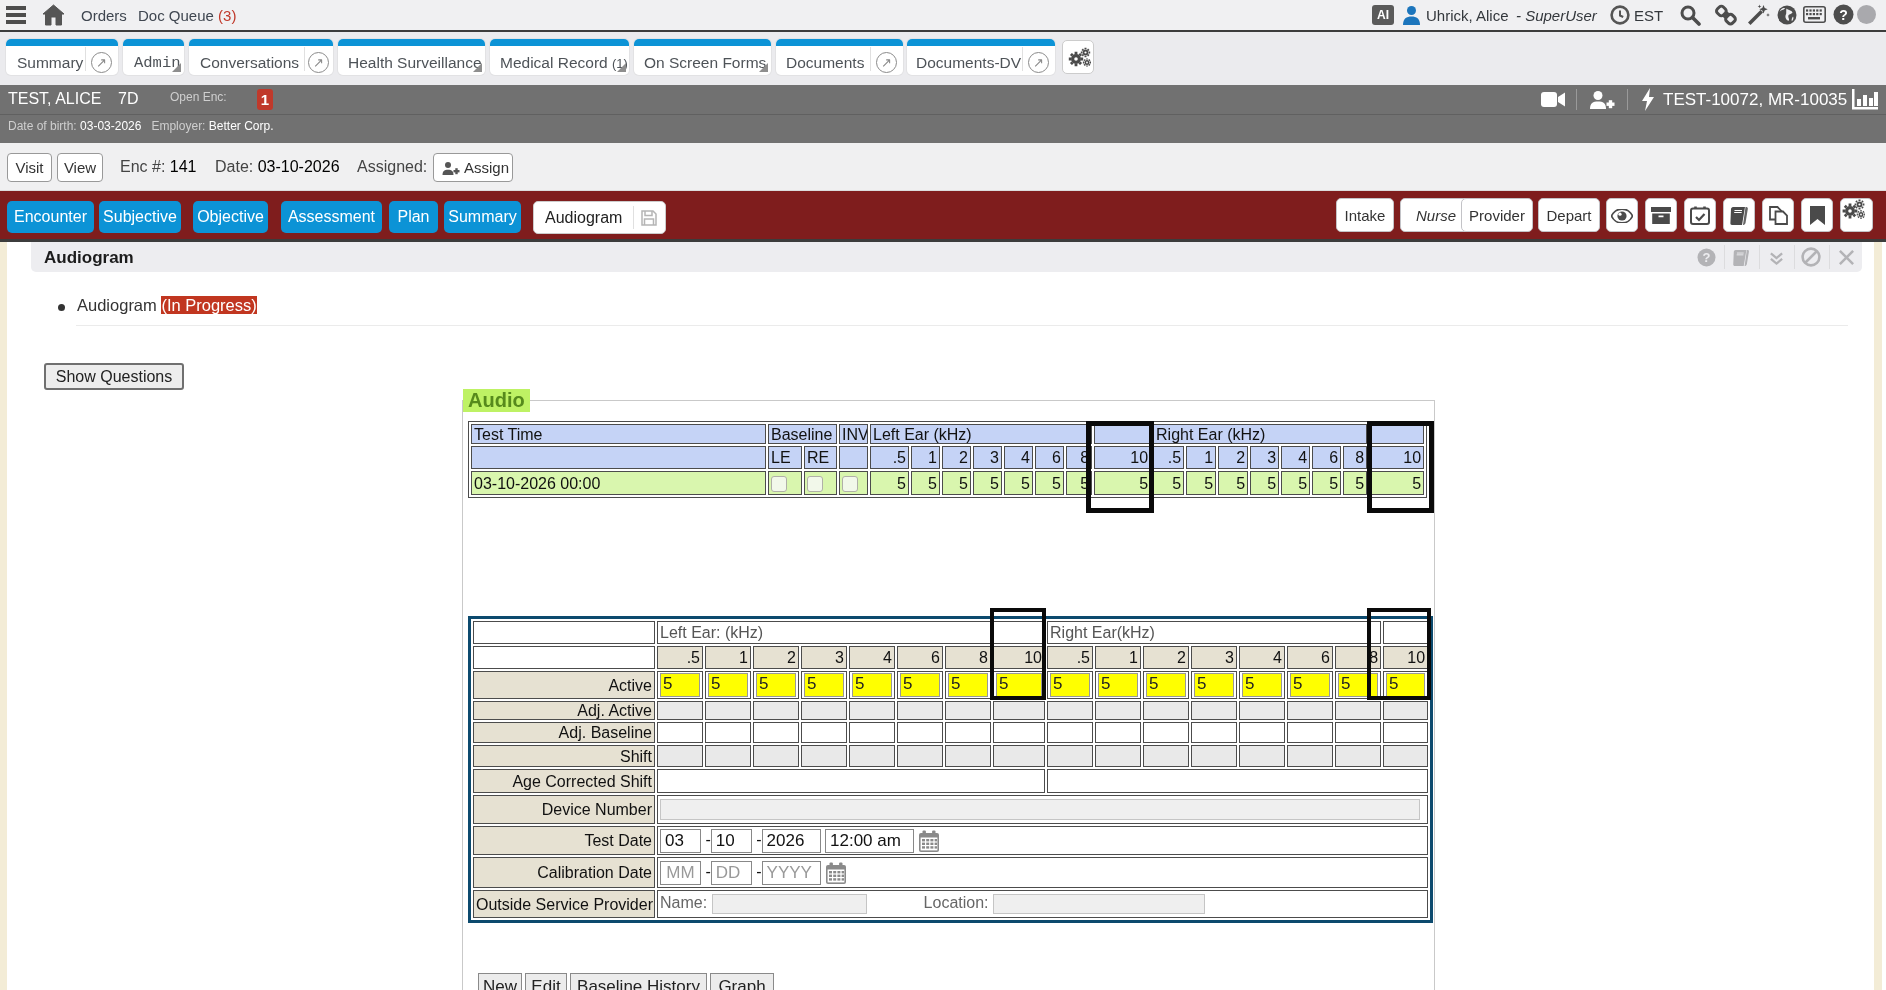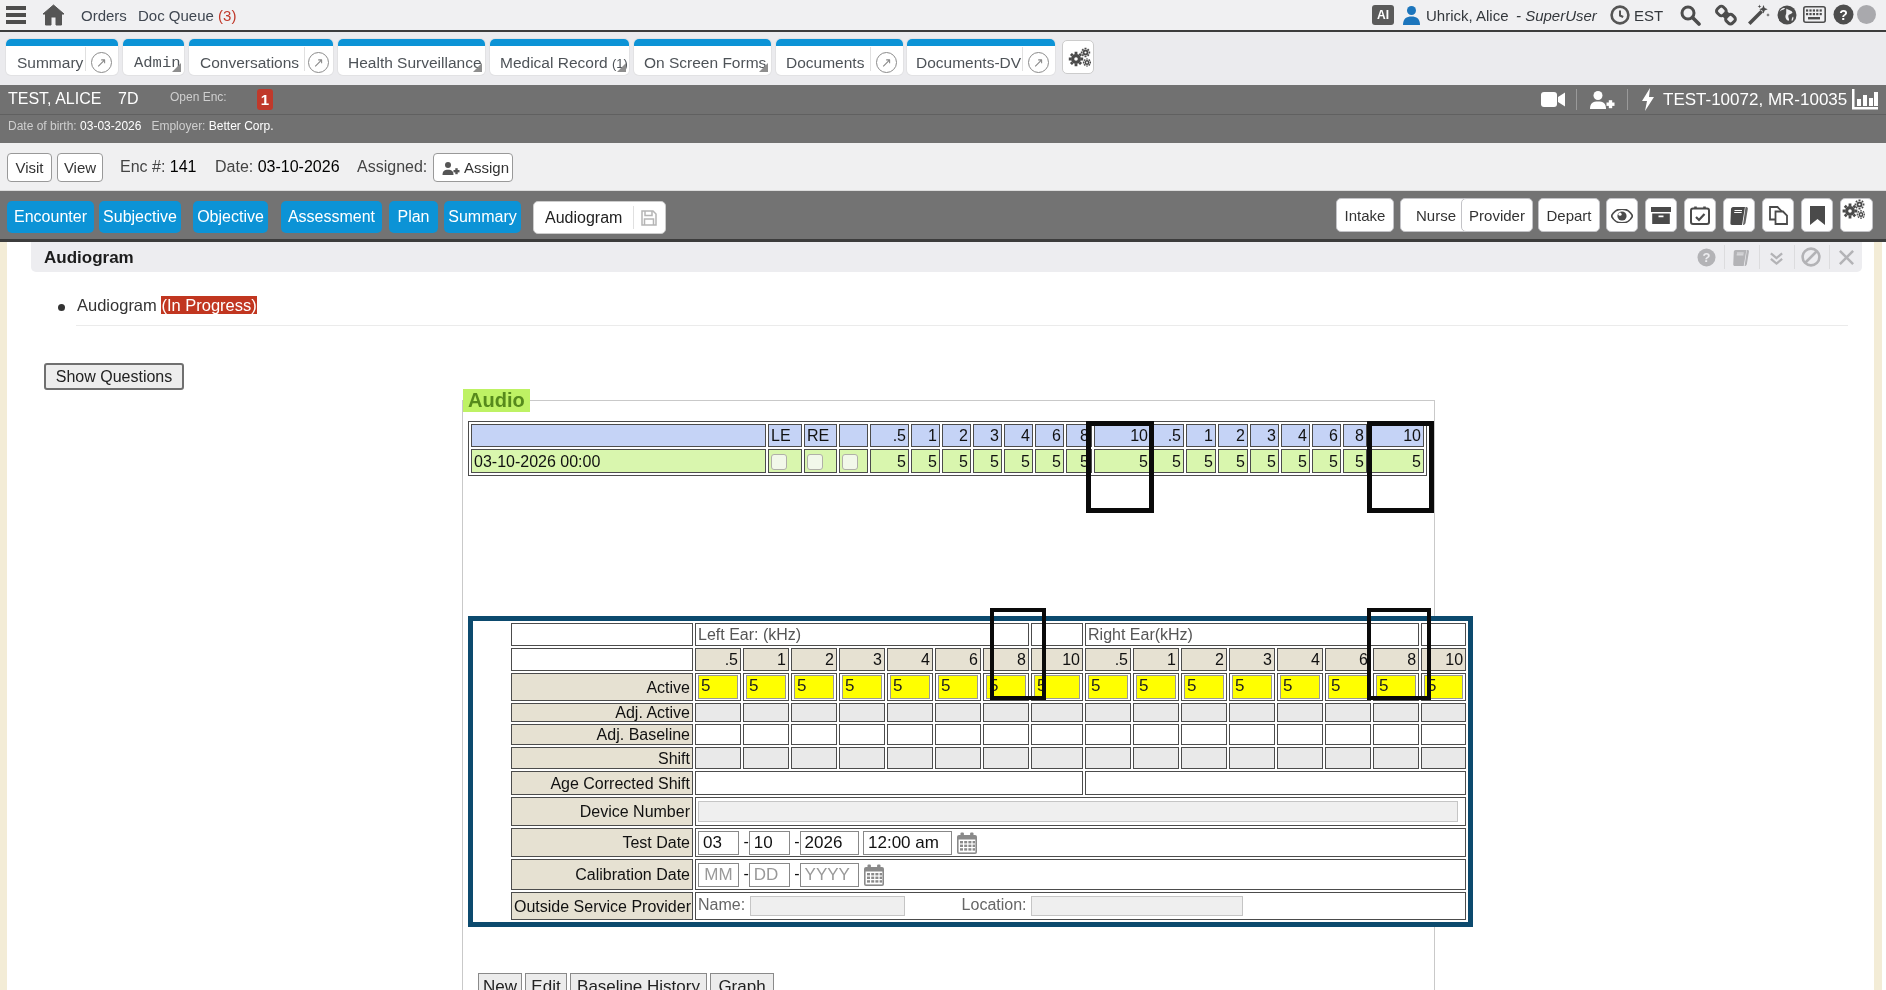--- a/index.html
+++ b/index.html
@@ -25,21 +25,21 @@
 #pbarsep { position:absolute; left:0; top:114px; width:1886px; height:1px; background:#606060; }
 #pbar2 { position:absolute; left:0; top:115px; width:1886px; height:28px; background:#717171; }
 .wtxt { position:absolute; font-size:16px; color:#fff; white-space:nowrap; }
 .gtxt { position:absolute; font-size:12px; color:#cfcfcf; white-space:nowrap; }
 #encbadge { position:absolute; left:257px; top:4px; width:16px; height:21px; background:#c0392b; color:#fff; border-radius:3px; font-size:15px; font-weight:bold; text-align:center; line-height:21px; }
 
 #visitrow { position:absolute; left:0; top:143px; width:1886px; height:48px; background:#f0f0f1; border-bottom:1px solid #dcdcdc; }
 .vbtn { position:absolute; top:10px; height:29px; background:#fff; border:1px solid #999; border-radius:4px; font-size:15px; color:#333; text-align:center; }
 .vtxt { position:absolute; top:15px; font-size:16px; color:#444; white-space:nowrap; }
 
-#btnrow { position:absolute; left:0; top:191px; width:1886px; height:48px; background:#737373; }
+#btnrow { position:absolute; left:0; top:191px; width:1886px; height:48px; background:#7f1d1d; }
 .bluebtn { position:absolute; top:10px; height:32px; background:#0c93d6; color:#fff; border-radius:5px; font-size:16px; text-align:center; }
 .bluebtn span { display:inline-block; margin-top:7px; }
 #audtab { position:absolute; top:10px; left:533px; width:133px; height:33px; background:#fff; border:1px solid #ccc; border-radius:5px; }
 .whbtn { position:absolute; top:7px; height:34px; background:#fff; border:1px solid #c3c3c7; border-radius:5px; font-size:15px; color:#333; text-align:center; }
 .whbtn span { display:inline-block; margin-top:8px; }
 #darkline2 { position:absolute; left:0; top:239px; width:1886px; height:3px; background:#3c3c3c; }
 
 #content { position:absolute; left:0; top:242px; width:1886px; height:748px; background:#fff; }
 #creamL { position:absolute; left:0; top:0; width:7px; height:748px; background:#f3ecd6; }
 #creamR { position:absolute; left:1874px; top:0; width:8px; height:748px; background:#f3ecd6; }
@@ -56,21 +56,21 @@
 #fs { position:absolute; left:462px; top:158px; width:973px; height:590px; border-left:1px solid #c9c9c9; border-right:1px solid #c9c9c9; border-top:1px solid #c9c9c9; }
 #fslegend { position:absolute; left:0px; top:-12px; background:#bef264; padding:0 5px; font-size:20px; font-weight:bold; color:#568a1c; }
 
 table { border-collapse:separate; border-spacing:2px; background:#fff; table-layout:fixed; }
 td { border:1px solid #4c4c4c; font-size:16px; line-height:17px; color:#111; padding:0 2px; white-space:nowrap; overflow:hidden; }
 #t1 { position:absolute; left:5px; top:20px; width:959px; border:1px solid #4c4c4c; }
 #t1 td.h { background:#c5d3f6; }
 #t1 td.g { background:#d9f6ae; }
 #t1 td.r { text-align:right; }
 .cb { display:inline-block; width:16px; height:16px; background:#f2f8ea; border:1px solid #b0b0a8; border-radius:3px; vertical-align:middle; }
-#t2 { position:absolute; left:5px; top:215px; width:961px; border:5px solid #0c4a6e;padding-left:36px; }
+#t2 { position:absolute; left:5px; top:215px; width:961px; border:3px solid #0c4a6e; }
 #t2 td.lbl { background:#e6e1d2; text-align:right; }
 #t2 td.freq { background:#e6e1d2; text-align:right; }
 #t2 td.gr { background:#e9e9e9; }
 #t2 td.hdr { color:#555; }
 .yin { display:block; width:100%; height:24px; background:#ff0; border:1px solid #999; font-size:17px; color:#222; padding:1px 2px; }
 .blackbox { position:absolute; border:5px solid #0a0a0a; }
 .tin { height:24px; background:#fff; border:1px solid #888; font-size:17px; color:#111; display:inline-block; padding:2px 4px; vertical-align:middle; }
 .tinp { color:#999; }
 .gin { background:#efefef; border:1px solid #c5c5c5; display:inline-block; vertical-align:middle; }
 .botbtn { position:absolute; top:572px; height:27px; background:#ececec; border:1px solid #8a8a8a; font-size:17px; color:#222; text-align:center; line-height:25px; }
@@ -321,21 +321,21 @@
     <span style="position:absolute;left:99px;top:4px;bottom:4px;width:1px;background:#e0e0e0;"></span>
     <svg width="16" height="16" viewBox="0 0 16 16" style="position:absolute;left:107px;top:8px;">
         <g fill="none" stroke="#b5b5b5" stroke-width="1.5">
           <path d="M1 1 H12 L15 4 V15 H1 Z"></path>
           <path d="M4 1 V5.5 H11 V1"></path>
           <path d="M3.5 15 V9 H12.5 V15"></path>
         </g>
       </svg>
   </div>
   <div class="whbtn" style="left:1336px;width:58px;"><span>Intake</span></div>
-  <div class="whbtn" style="left:1400px;width:72px;"><span>Nurse</span></div>
+  <div class="whbtn" style="left:1400px;width:72px;font-style:italic;"><span>Nurse</span></div>
   <div class="whbtn" style="left:1461px;width:72px;"><span>Provider</span></div>
   <div class="whbtn" style="left:1538px;width:62px;"><span>Depart</span></div>
   <div class="whbtn" style="left:1606px;width:32px;">
     <svg width="22" height="14" viewBox="0 0 22 14" style="margin:10px 0 0 4px;">
         <path d="M11 0 C5.5 0 1.8 4 0.5 7 C1.8 10 5.5 14 11 14 C16.5 14 20.2 10 21.5 7 C20.2 4 16.5 0 11 0 Z" fill="none" stroke="#4a4a4a" stroke-width="1.8"></path>
         <circle cx="11" cy="7" r="4.6" fill="#4a4a4a"></circle>
         <circle cx="9" cy="5.2" r="1.6" fill="#fff"></circle>
       </svg>
   </div>
   <div class="whbtn" style="left:1645px;width:32px;">
@@ -473,20 +473,29 @@
         <col style="width:31px">
           <col style="width:30px">
           <col style="width:30px">
           <col style="width:29px">
           <col style="width:29px">
           <col style="width:29px">
           <col style="width:24px">
           <col style="width:55px">
       </colgroup>
       <tbody>
+          <tr style="height:20px">
+        <td class="h">Test Time</td>
+        <td class="h" colspan="2">Baseline</td>
+        <td class="h">INV</td>
+        <td class="h" colspan="7">Left Ear (kHz)</td>
+        <td class="h"></td>
+        <td class="h" colspan="7">Right Ear (kHz)</td>
+        <td class="h"></td>
+      </tr>
       <tr style="height:23px">
         <td class="h"></td>
         <td class="h">LE</td>
             <td class="h">RE</td>
             <td class="h"></td>
         <td class="h r">.5</td>
             <td class="h r">1</td>
             <td class="h r">2</td>
             <td class="h r">3</td>
             <td class="h r">4</td>

